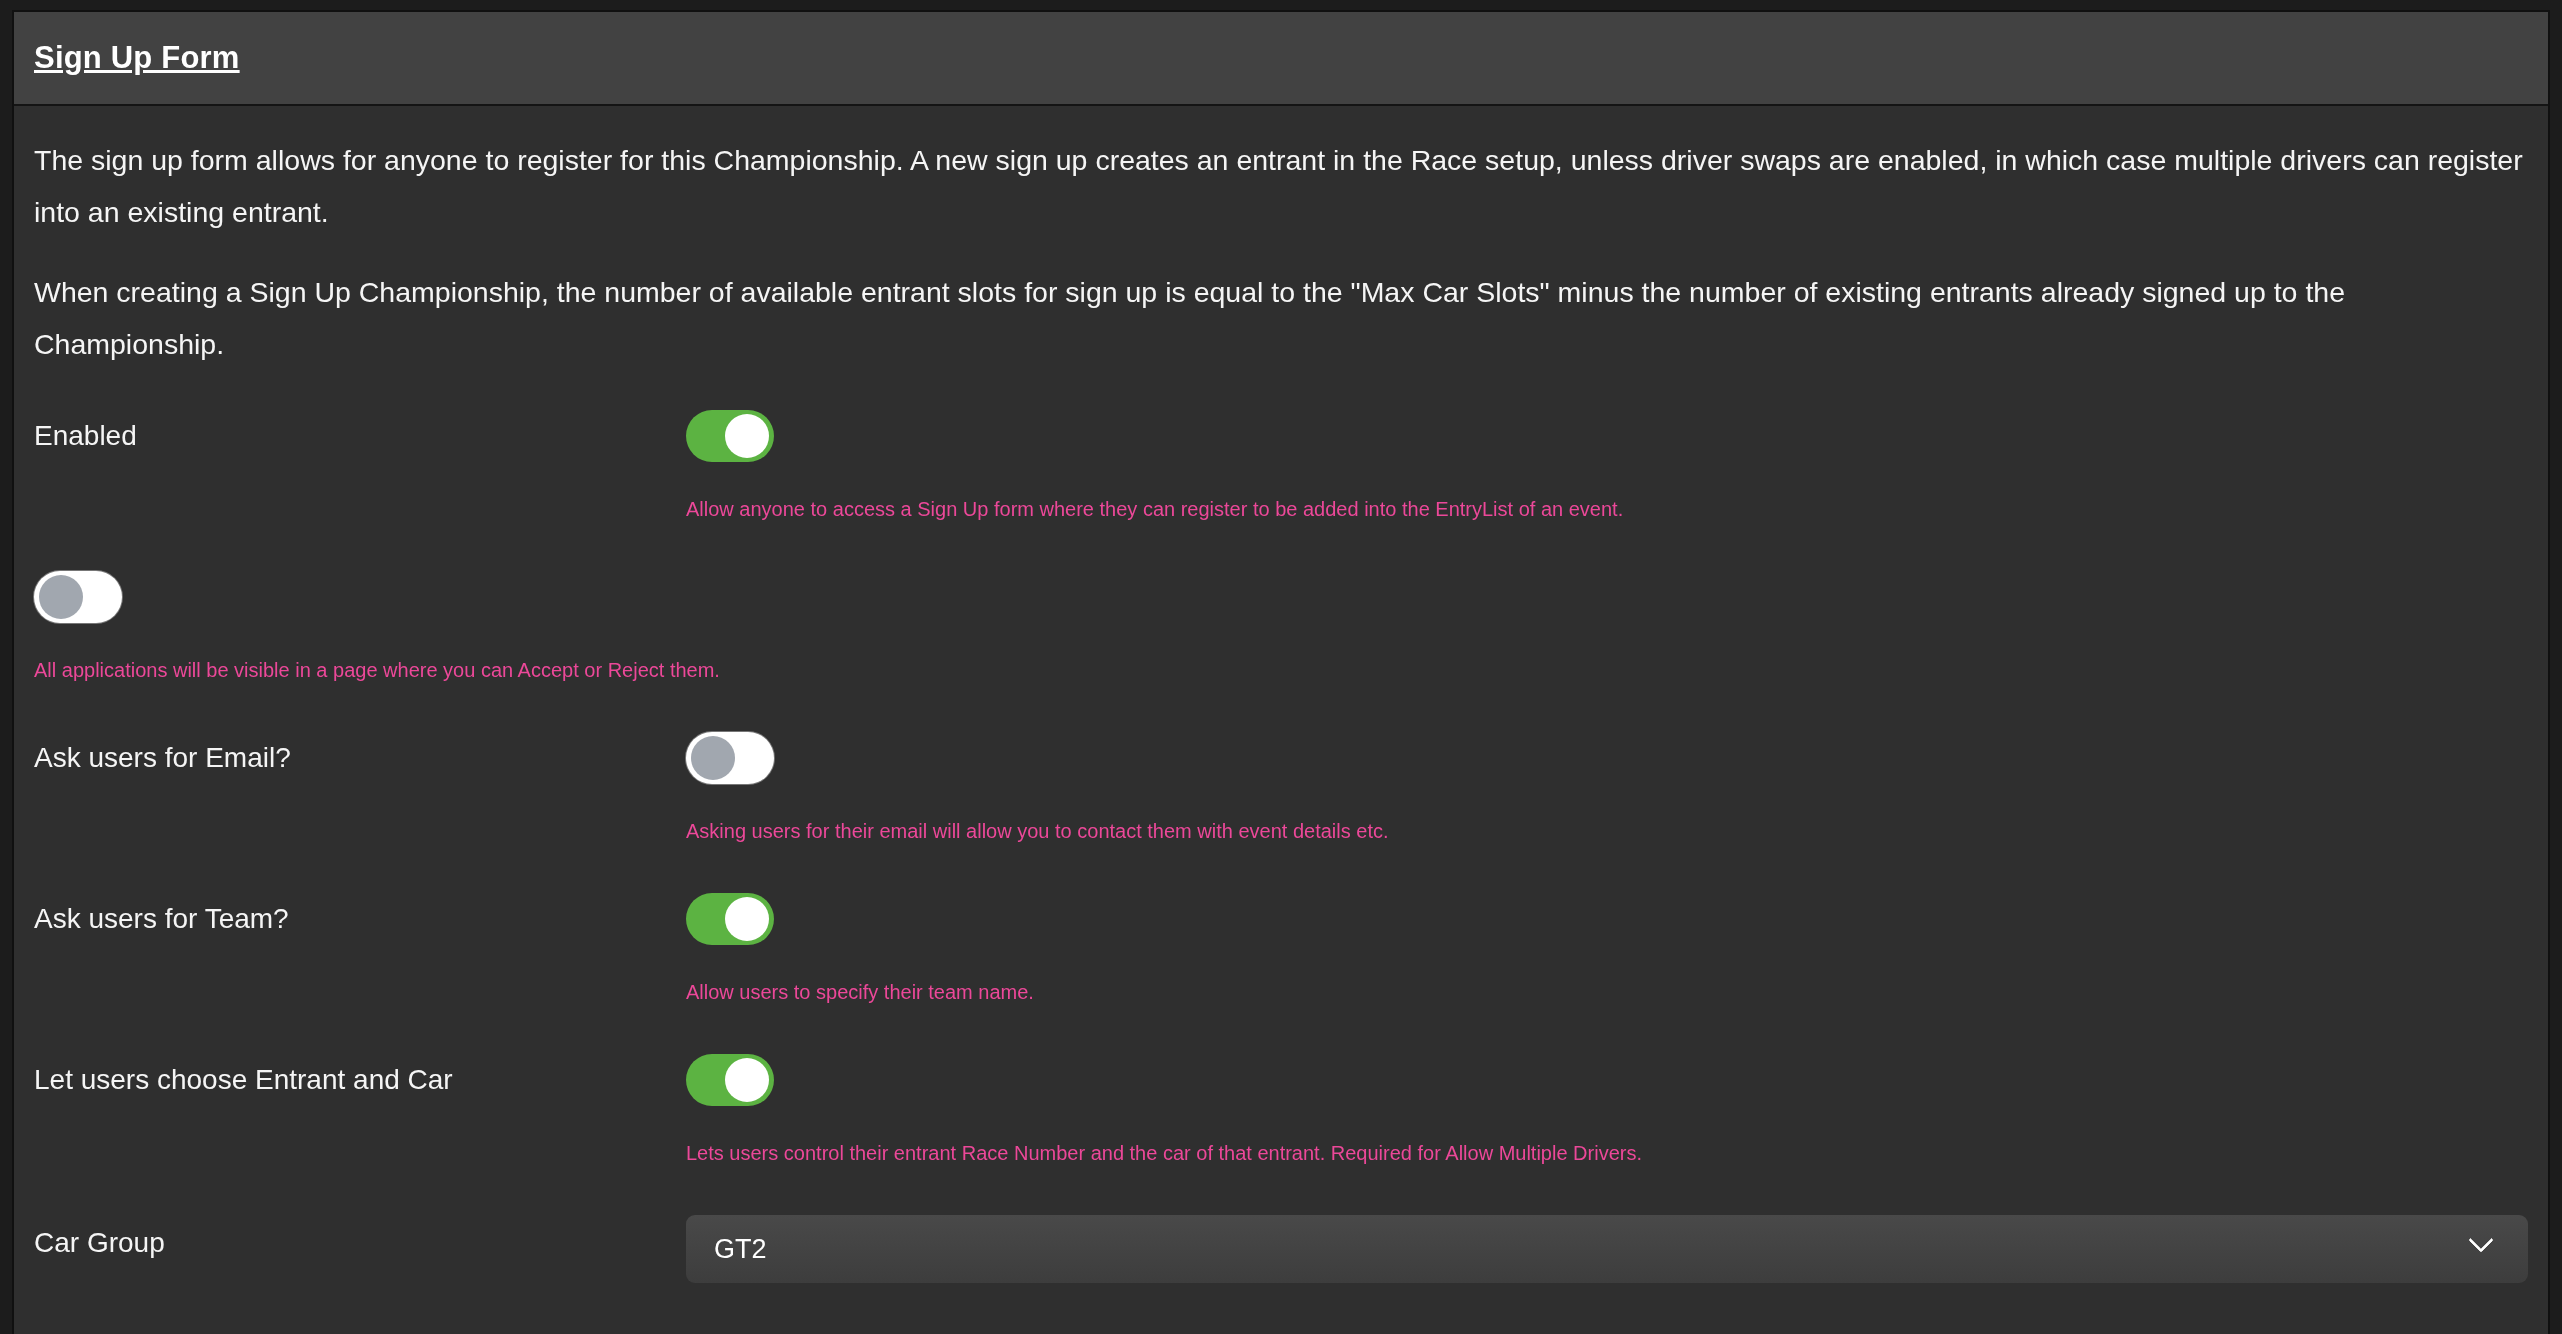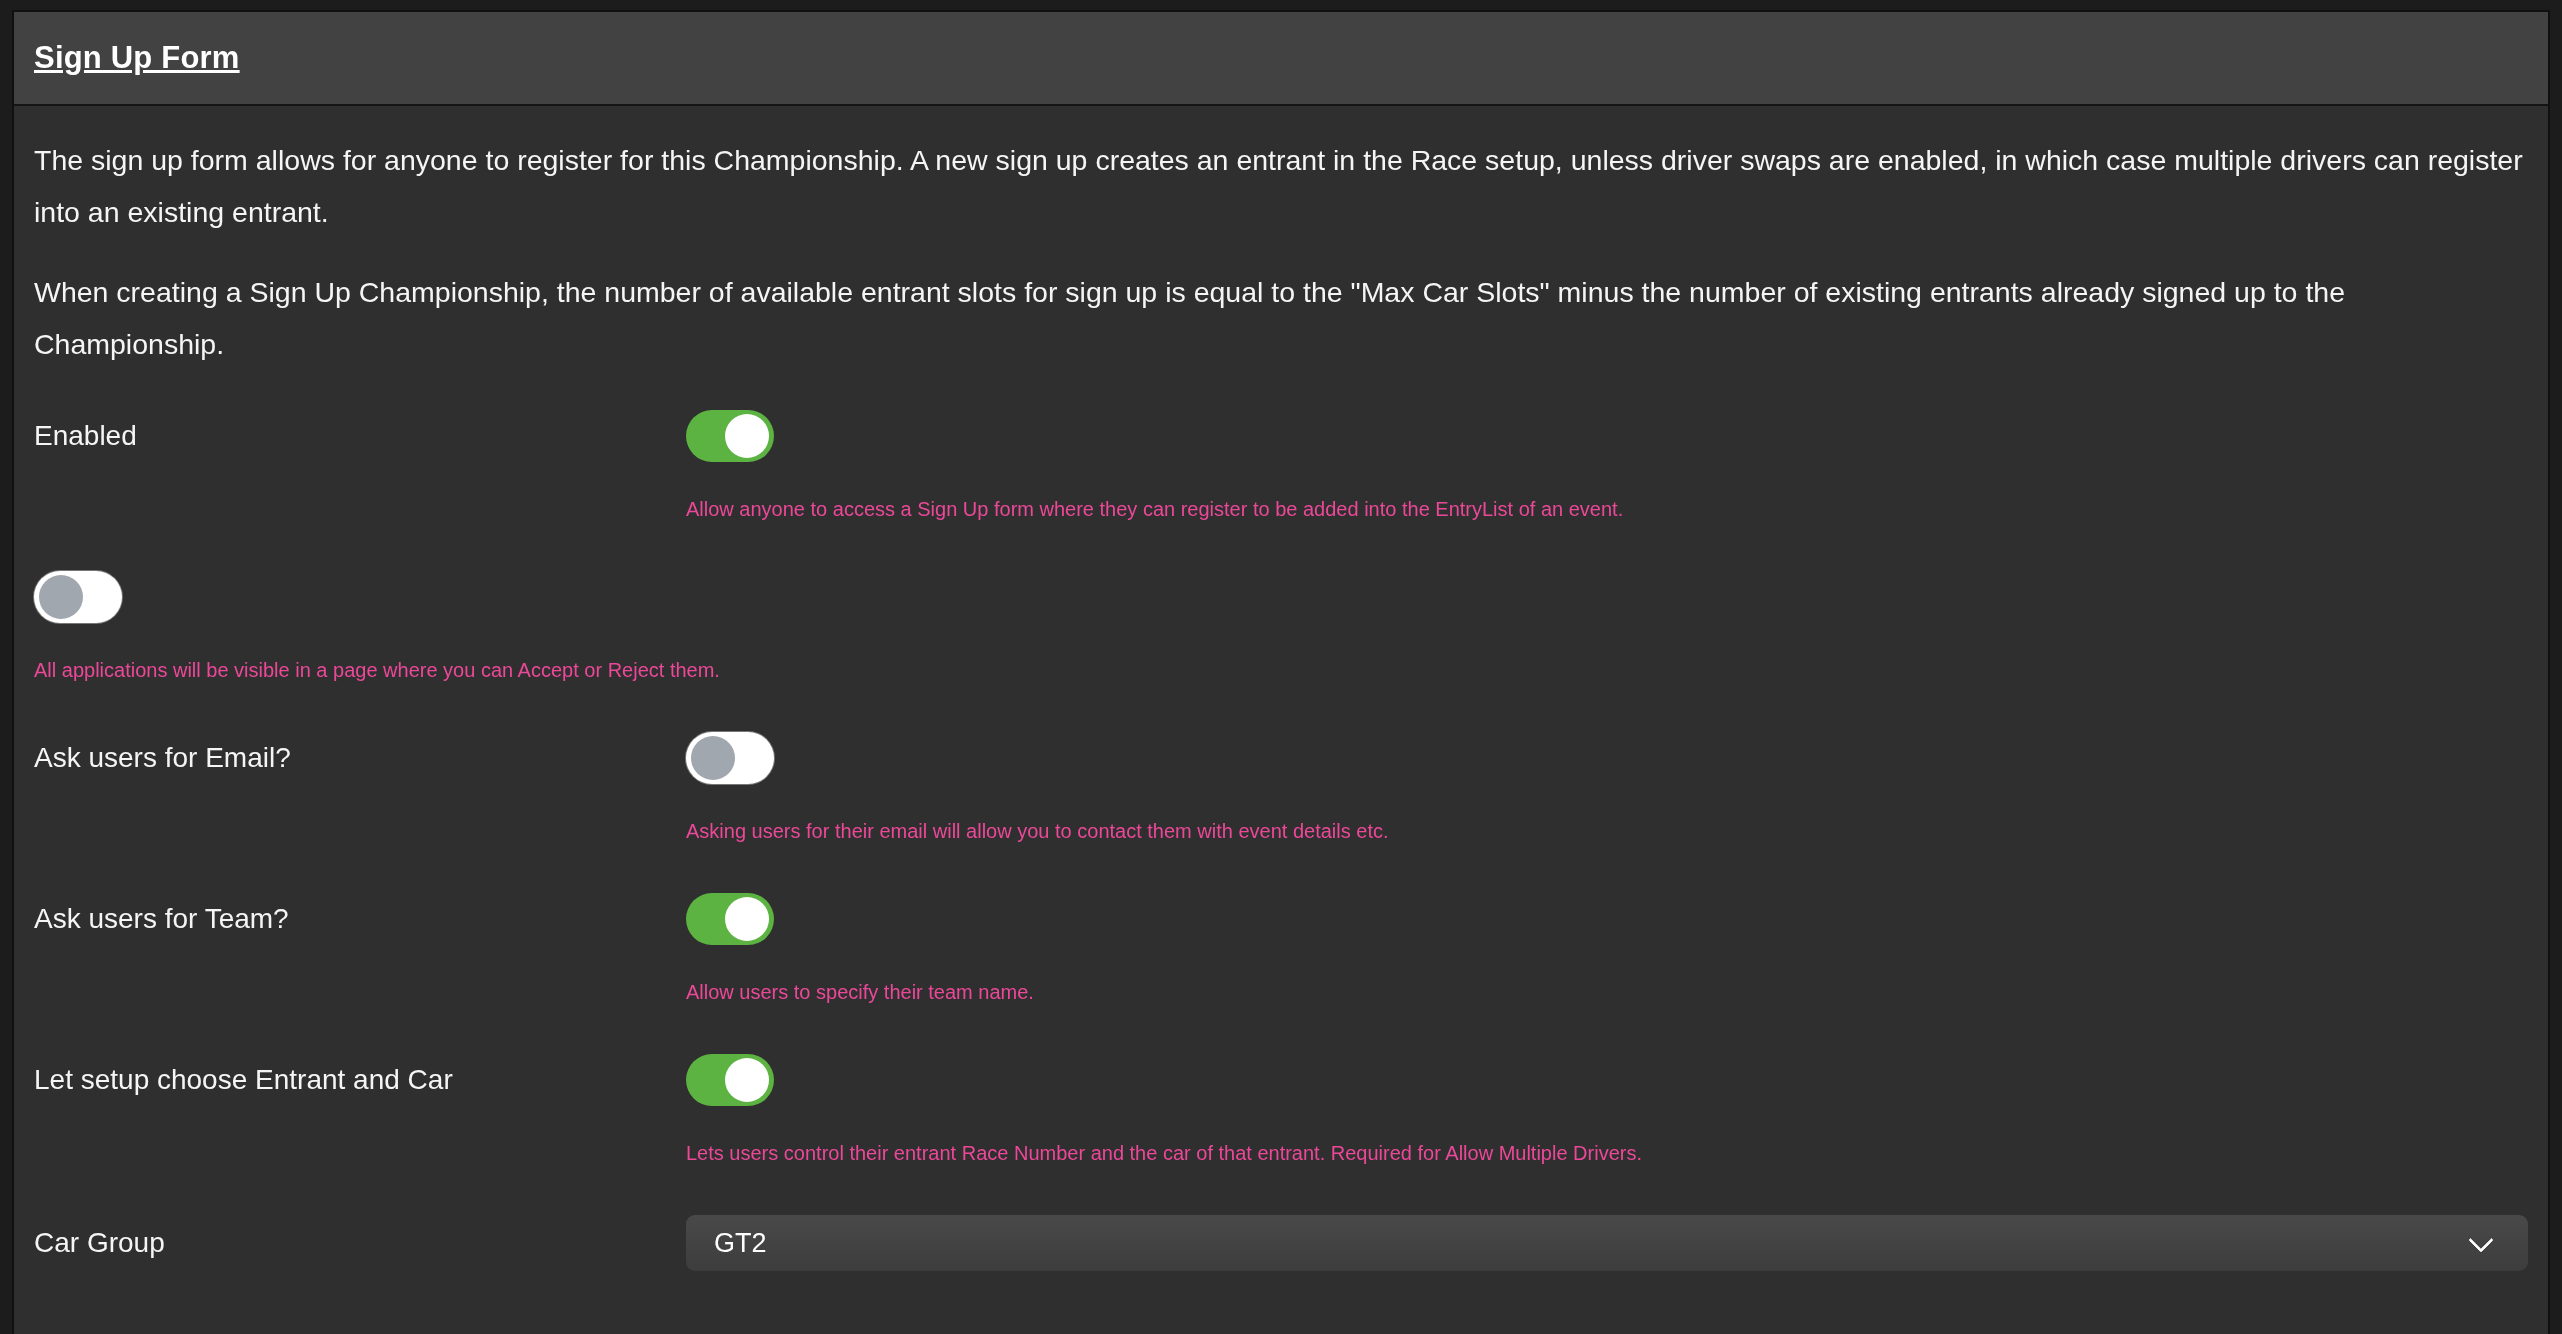--- a/index.html
+++ b/index.html
@@ -84,21 +84,21 @@
   .help {
     font-size: 20px;
     line-height: 31px;
     margin-top: 32px;
     color: #ec4899;
     max-width: 1900px;
   }
   .select-row .row-label { line-height: 56px; }
   .select-box {
     position: relative;
-    height: 56px;
+    height: 68px;
     border-radius: 9px;
     background: linear-gradient(180deg, #494949 0%, #3d3d3d 100%);
     display: flex;
     align-items: center;
     padding: 0 52px 0 28px;
     font-size: 27px;
     color: #ffffff;
     cursor: pointer;
   }
   .chevron {
@@ -163,21 +163,21 @@
         <div class="row-label">Ask users for Team?</div>
         <div class="controls">
           <div class="toggle on" role="switch" aria-checked="true">
             <span class="knob"></span>
           </div>
           <div class="help">Allow users to specify their team name.</div>
         </div>
       </div>
 
       <div class="form-row">
-        <div class="row-label">Let setup choose Entrant and Car</div>
+        <div class="row-label">Let users choose Entrant and Car</div>
         <div class="controls">
           <div class="toggle on" role="switch" aria-checked="true">
             <span class="knob"></span>
           </div>
           <div class="help">Lets users control their entrant Race Number and the car of that entrant. Required for Allow Multiple Drivers.</div>
         </div>
       </div>
 
       <div class="form-row select-row">
         <div class="row-label">Car Group</div>

